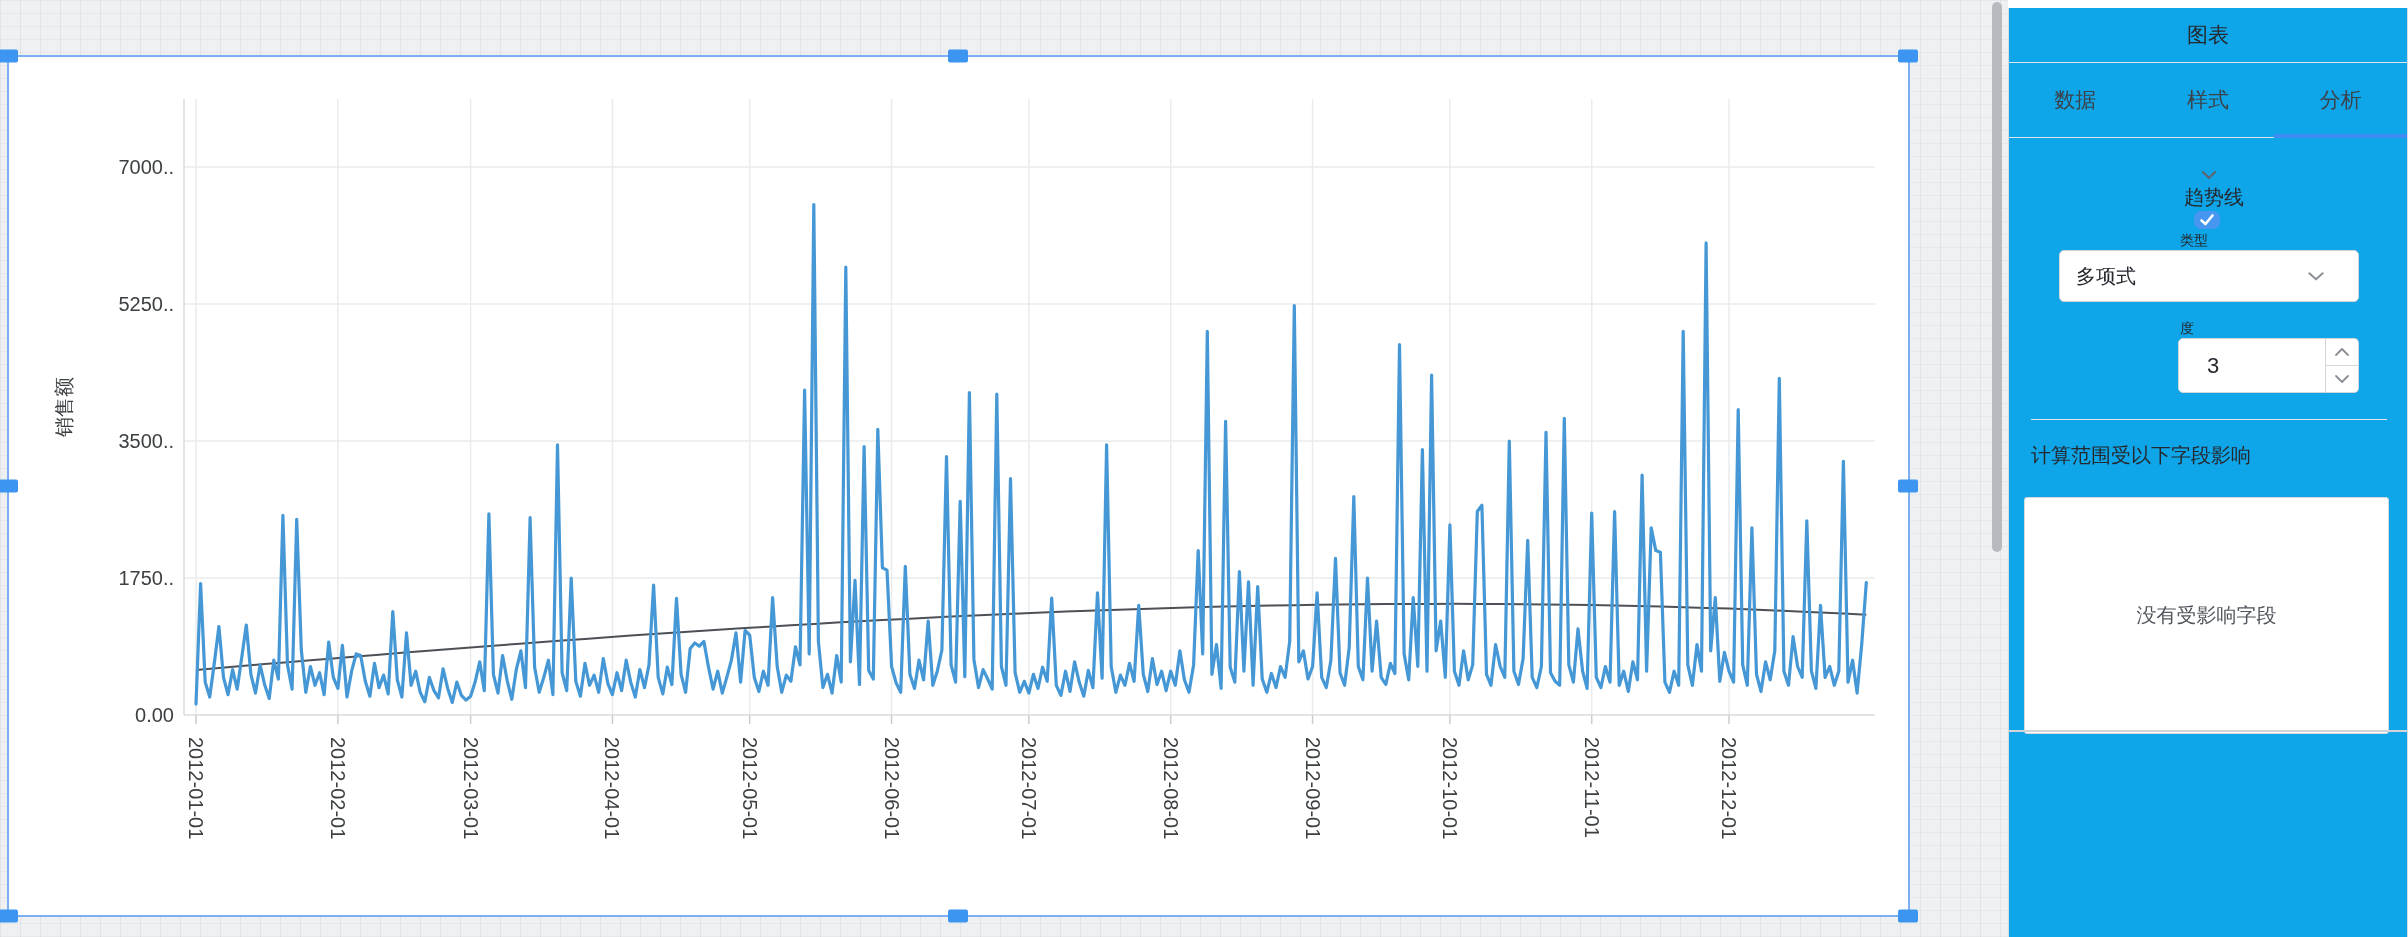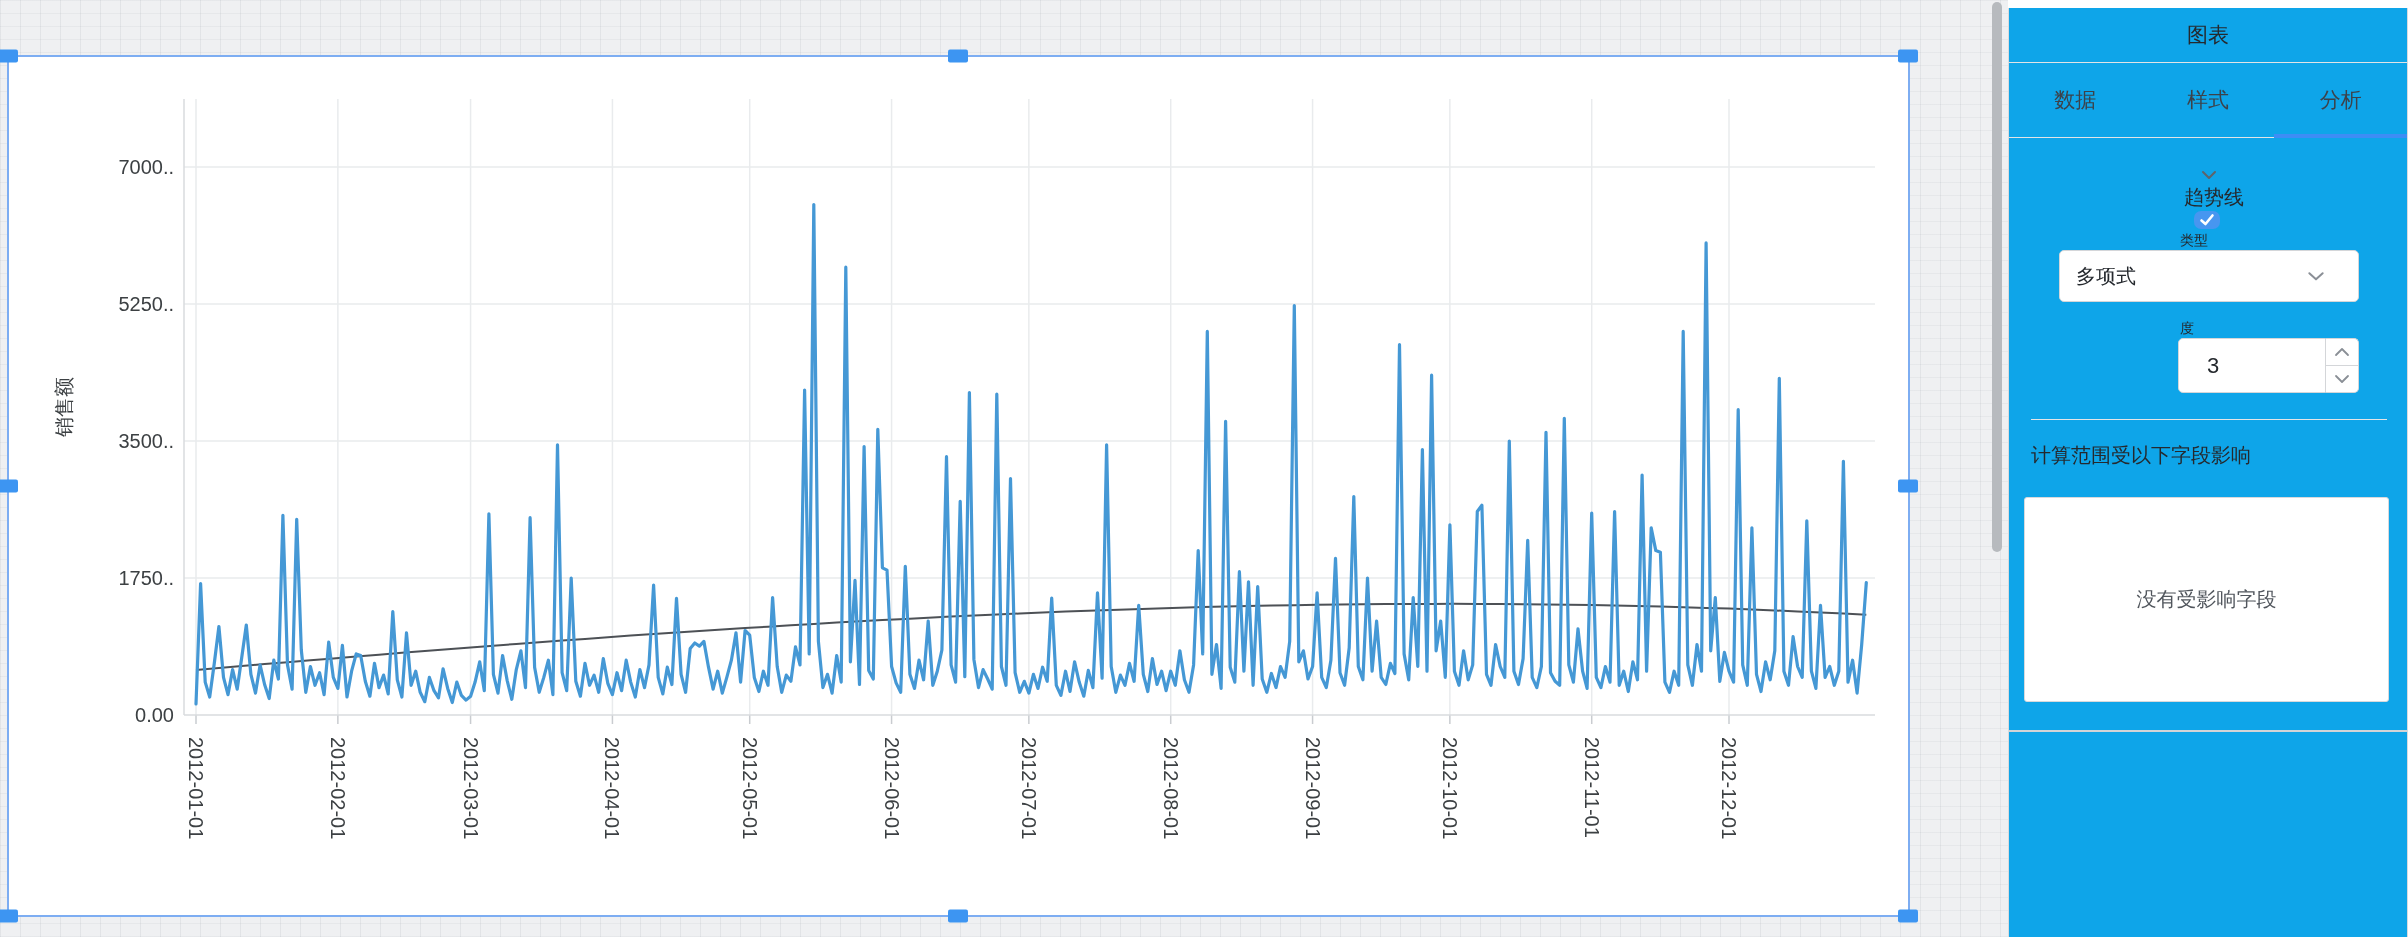--- a/index.html
+++ b/index.html
@@ -78,21 +78,21 @@
   .stepper { width:33px; height:55px; display:flex; flex-direction:column; }
   .step-btn {
     flex:1; background:#fff; border:1px solid #d4d6d9; border-left:none;
     display:flex; align-items:center; justify-content:center; color:#8a8f96; padding:0;
   }
   .step-btn.up { border-radius:0 5px 0 0; border-bottom:none; }
   .step-btn.down { border-radius:0 0 5px 0; }
   .content-divider { margin-top:26px; height:1px; background:#e3e5e7; }
   .caption { margin-top:22px; font-size:20px; color:#25292e; }
   .empty-box {
-    margin-top:28px; margin-left:-7px; width:365px; height:205px;
+    margin-top:28px; margin-left:-7px; width:365px; height:237px;
     background:#fff; border:1px solid #d7d9dc; border-radius:3px;
     display:flex; align-items:center; justify-content:center;
     font-size:20px; color:#51565d;
   }
   .section-divider {
     position:absolute; left:0; right:0; top:722px; height:2px; background:#d2d4d7;
   }
 
   svg text { font-family:"Liberation Sans","DejaVu Sans",sans-serif; }
 </style>

